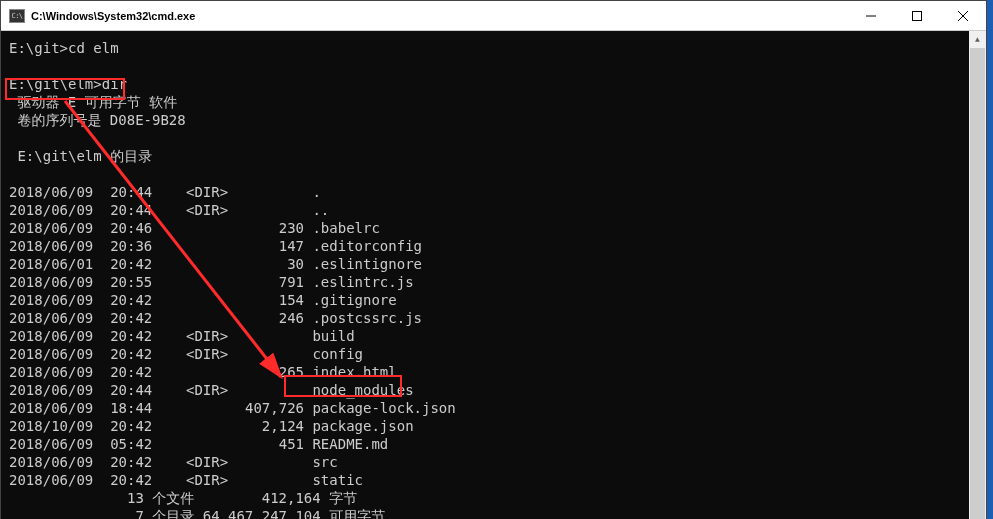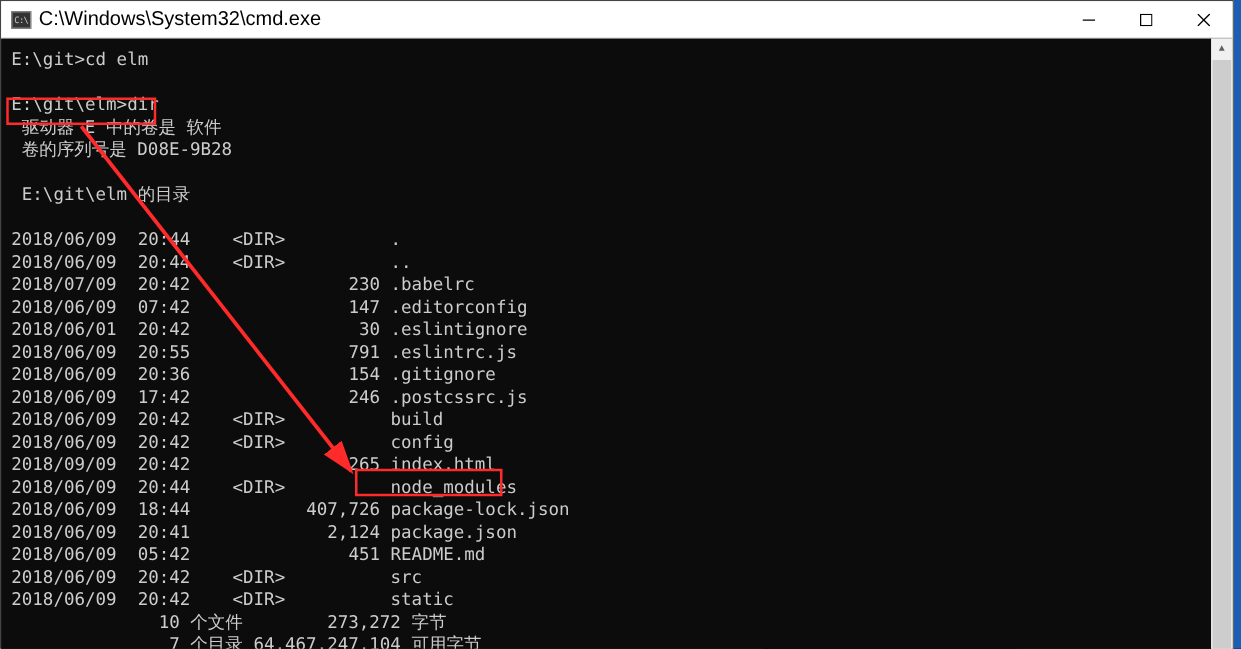--- a/index.html
+++ b/index.html
@@ -41,22 +41,23 @@
     align-items: center;
     justify-content: center;
     color: #ccc;
     font-size: 7px;
     font-family: monospace;
     letter-spacing: -0.5px;
   }
   .titlebar-title {
     flex: 1;
     font-family: 'Segoe UI', Tahoma, sans-serif;
-    font-size: 16px;
+    font-size: 11px;
     color: #000;
+    font-weight: bold;
   }
   .titlebar-buttons {
     display: flex;
   }
   .titlebar-btn {
     width: 46px;
     height: 30px;
     display: flex;
     align-items: center;
     justify-content: center;
@@ -152,43 +153,43 @@
             <line x1="10" y1="0" x2="0" y2="10" stroke="#000" stroke-width="1"></line>
           </svg>
       </div>
     </div>
   </div>
 
   <div class="terminal-area">
     <div class="terminal"><span>E:\git&gt;cd elm</span>
 <span></span>
 <span>E:\git\elm&gt;dir</span>
-<span> 驱动器 E 中的卷是 软件</span>
+<span> 驱动器 E 可用字节 软件</span>
 <span> 卷的序列号是 D08E-9B28</span>
 <span></span>
 <span> E:\git\elm 的目录</span>
 <span></span>
 <span>2018/06/09  20:44    &lt;DIR&gt;          .</span>
 <span>2018/06/09  20:44    &lt;DIR&gt;          ..</span>
-<span>2018/07/09  20:42               230 .babelrc</span>
-<span>2018/06/09  07:42               147 .editorconfig</span>
+<span>2018/06/09  20:46               230 .babelrc</span>
+<span>2018/06/09  20:36               147 .editorconfig</span>
 <span>2018/06/01  20:42                30 .eslintignore</span>
 <span>2018/06/09  20:55               791 .eslintrc.js</span>
-<span>2018/06/09  20:36               154 .gitignore</span>
-<span>2018/06/09  17:42               246 .postcssrc.js</span>
+<span>2018/06/09  20:42               154 .gitignore</span>
+<span>2018/06/09  20:42               246 .postcssrc.js</span>
 <span>2018/06/09  20:42    &lt;DIR&gt;          build</span>
 <span>2018/06/09  20:42    &lt;DIR&gt;          config</span>
-<span>2018/09/09  20:42               265 index.html</span>
+<span>2018/06/09  20:42               265 index.html</span>
 <span>2018/06/09  20:44    &lt;DIR&gt;          node_modules</span>
 <span>2018/06/09  18:44           407,726 package-lock.json</span>
-<span>2018/06/09  20:41             2,124 package.json</span>
+<span>2018/10/09  20:42             2,124 package.json</span>
 <span>2018/06/09  05:42               451 README.md</span>
 <span>2018/06/09  20:42    &lt;DIR&gt;          src</span>
 <span>2018/06/09  20:42    &lt;DIR&gt;          static</span>
-<span>              10 个文件        273,272 字节</span>
+<span>              13 个文件        412,164 字节</span>
 <span>               7 个目录 64,467,247,104 可用字节</span>
 <span></span>
 </div>
 
     <div class="scrollbar">
       <div class="scroll-arrow">▲</div>
       <div class="scroll-track">
         <div class="scroll-thumb"></div>
       </div>
 

